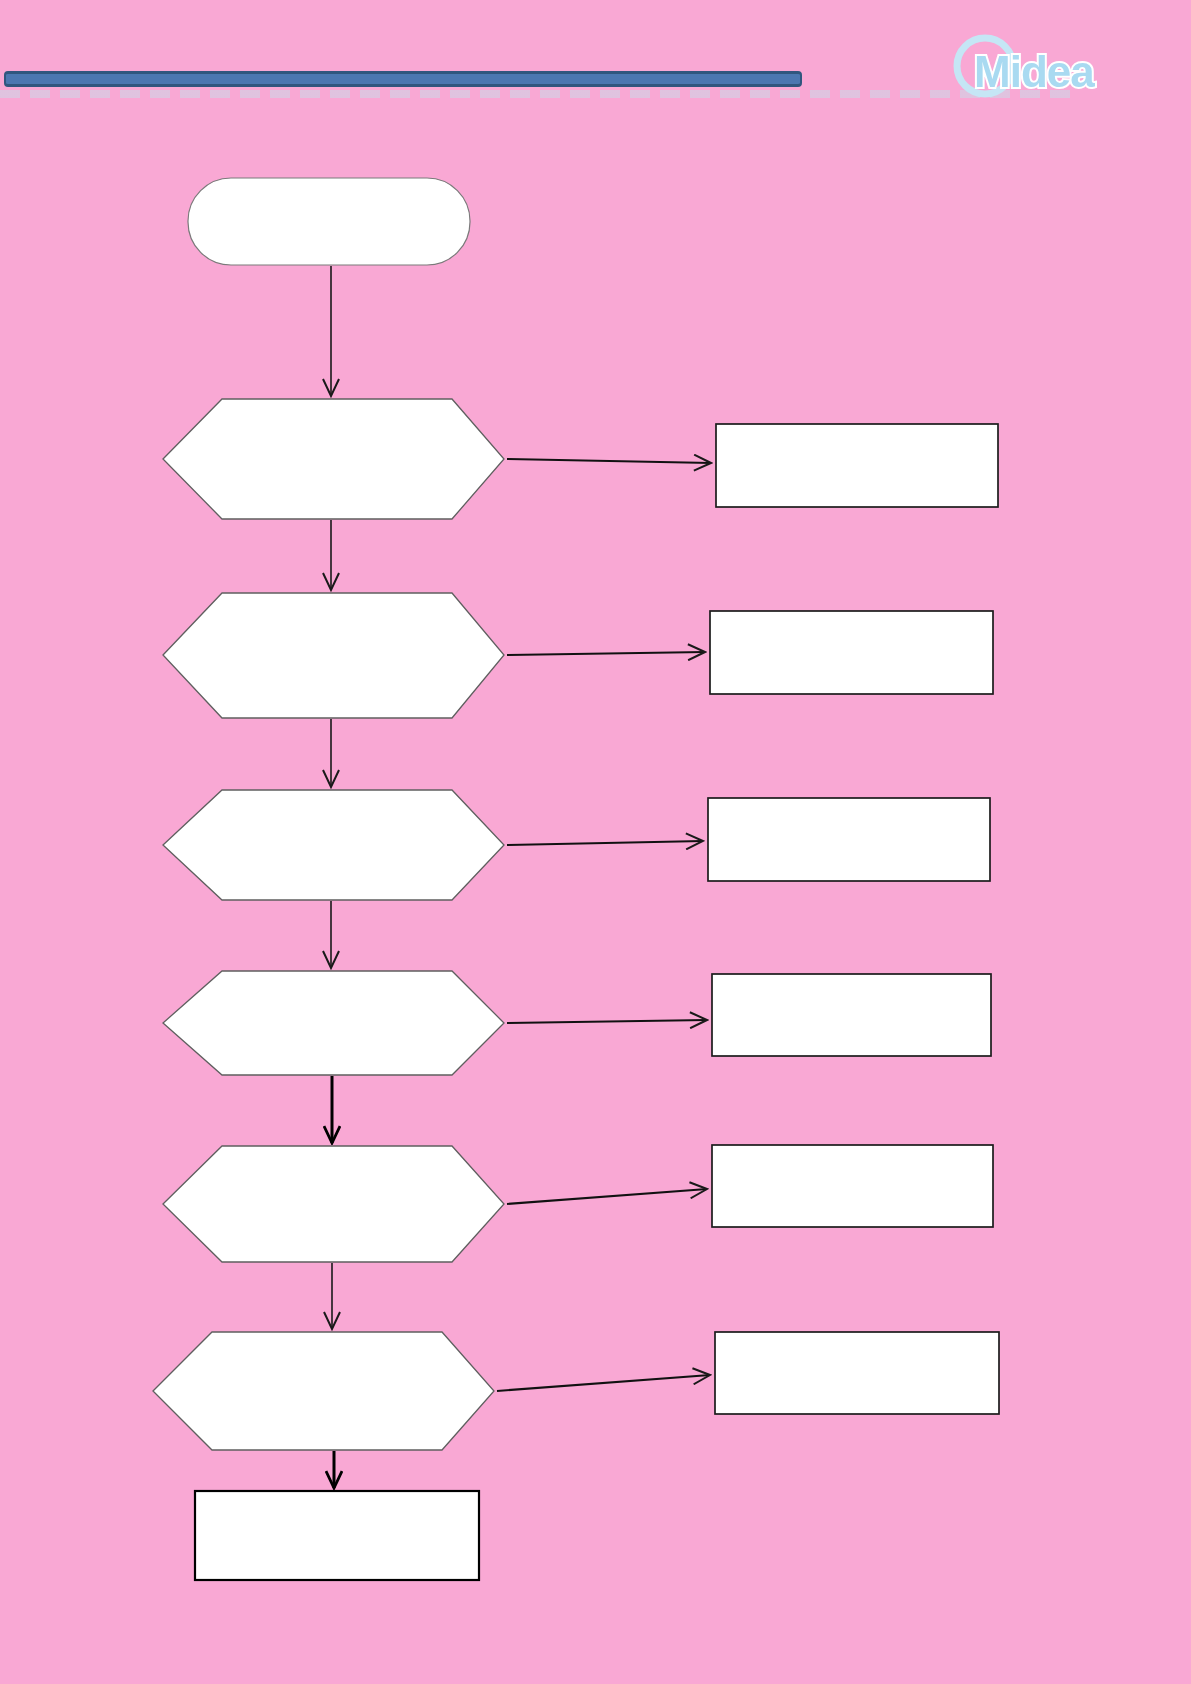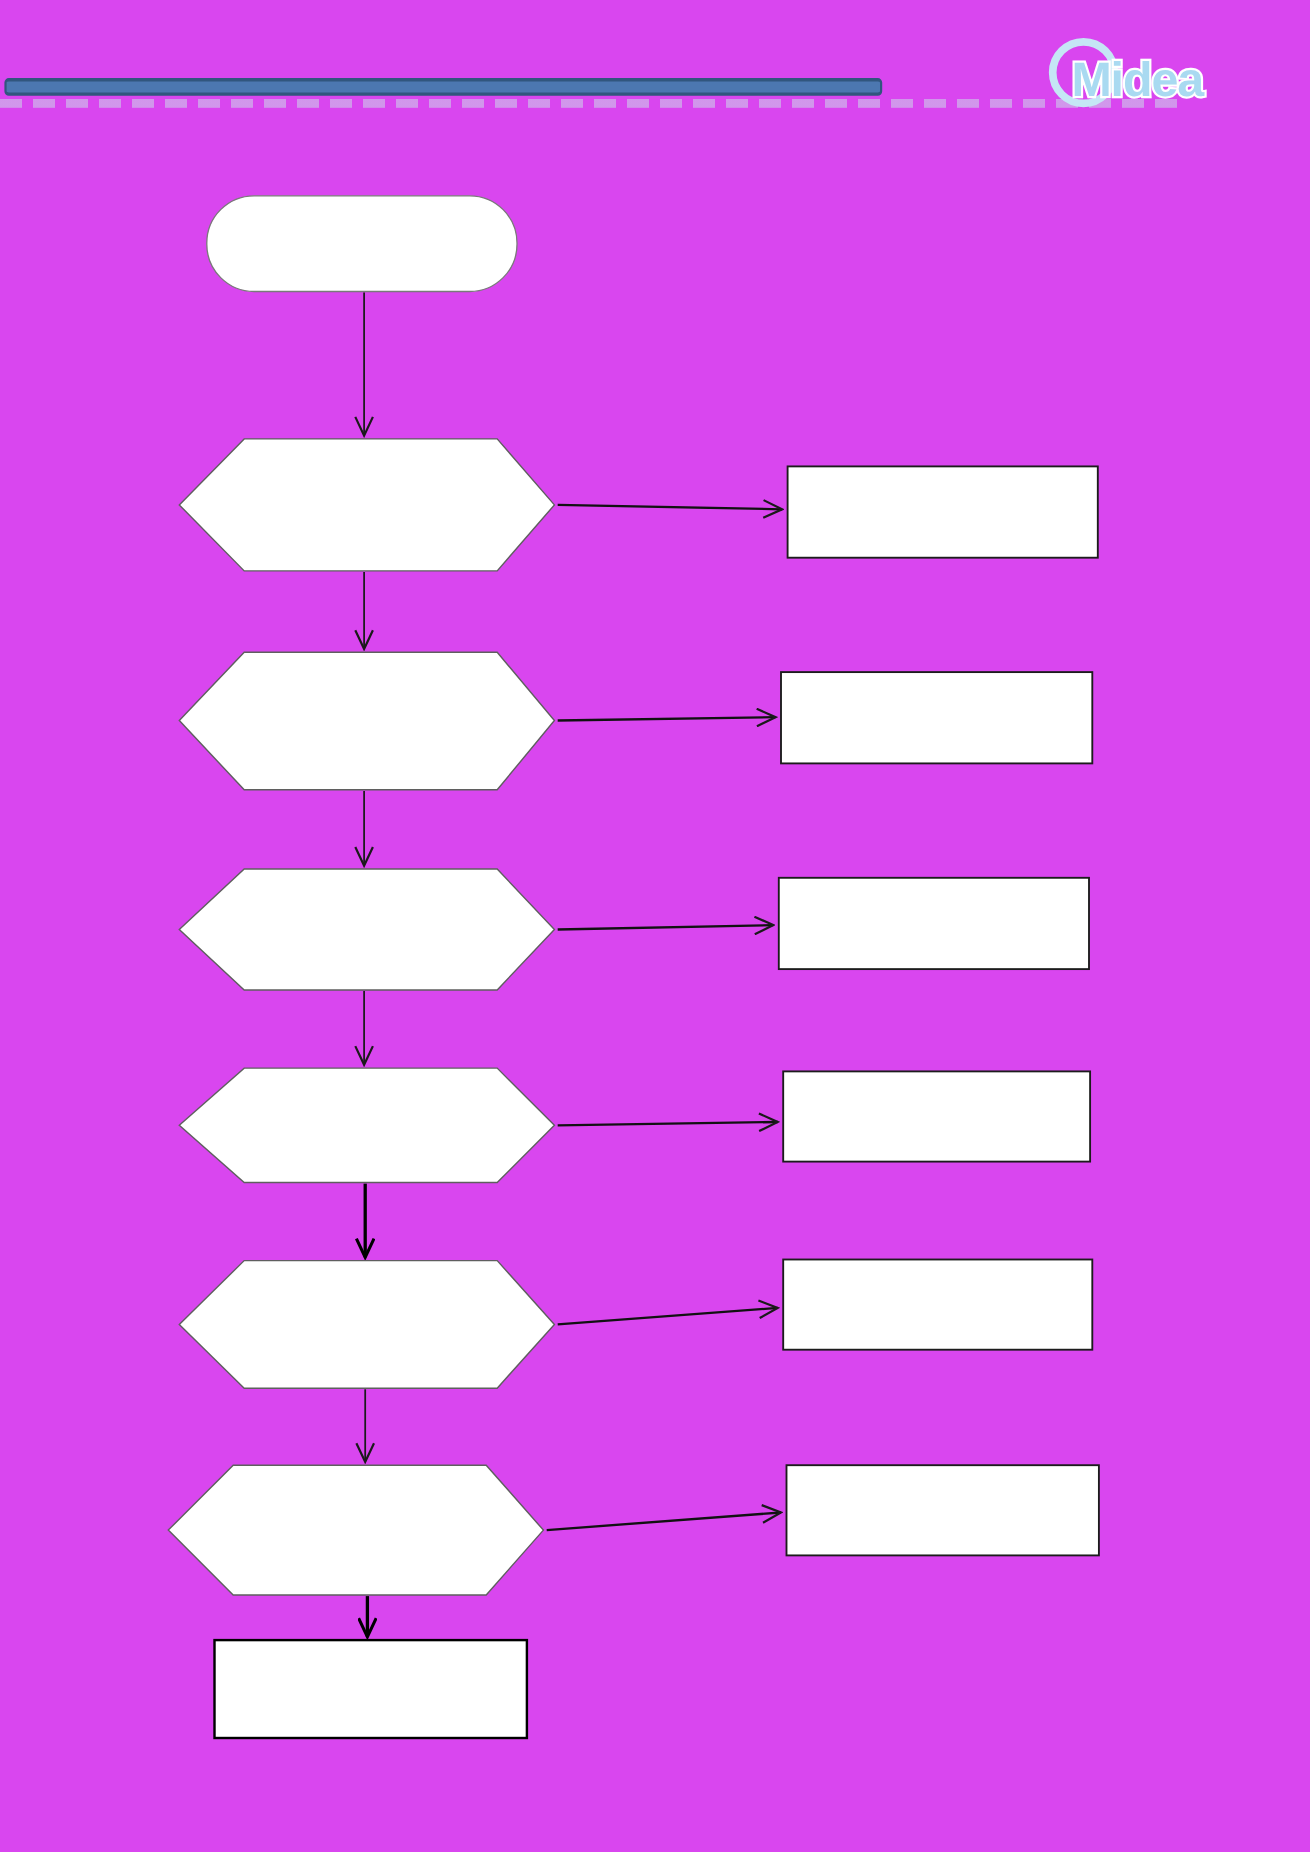--- a/index.html
+++ b/index.html
@@ -1,19 +1,19 @@
 <!DOCTYPE html>
 <html><head>
 <meta charset="utf-8">
 <style>
   html, body { margin: 0; padding: 0; background: #ffffff; }
   body { width: 1191px; height: 1684px; font-family: "Liberation Sans", sans-serif; }
   .page {
     position: relative; width: 1191px; height: 1684px;
-    background: #d946ef; overflow: hidden;
+    background: #f9a8d4; overflow: hidden;
   }
   
   .header-rule {
     position: absolute; left: 4px; top: 71px; width: 794px; height: 10px;
     background: #4C77B0;
     border-top: 3px solid #31567E;
     border-bottom: 3px solid #31567E;
     border-left: 2px solid #31567E;
     border-right: 2px solid #31567E;
     border-radius: 4px;

